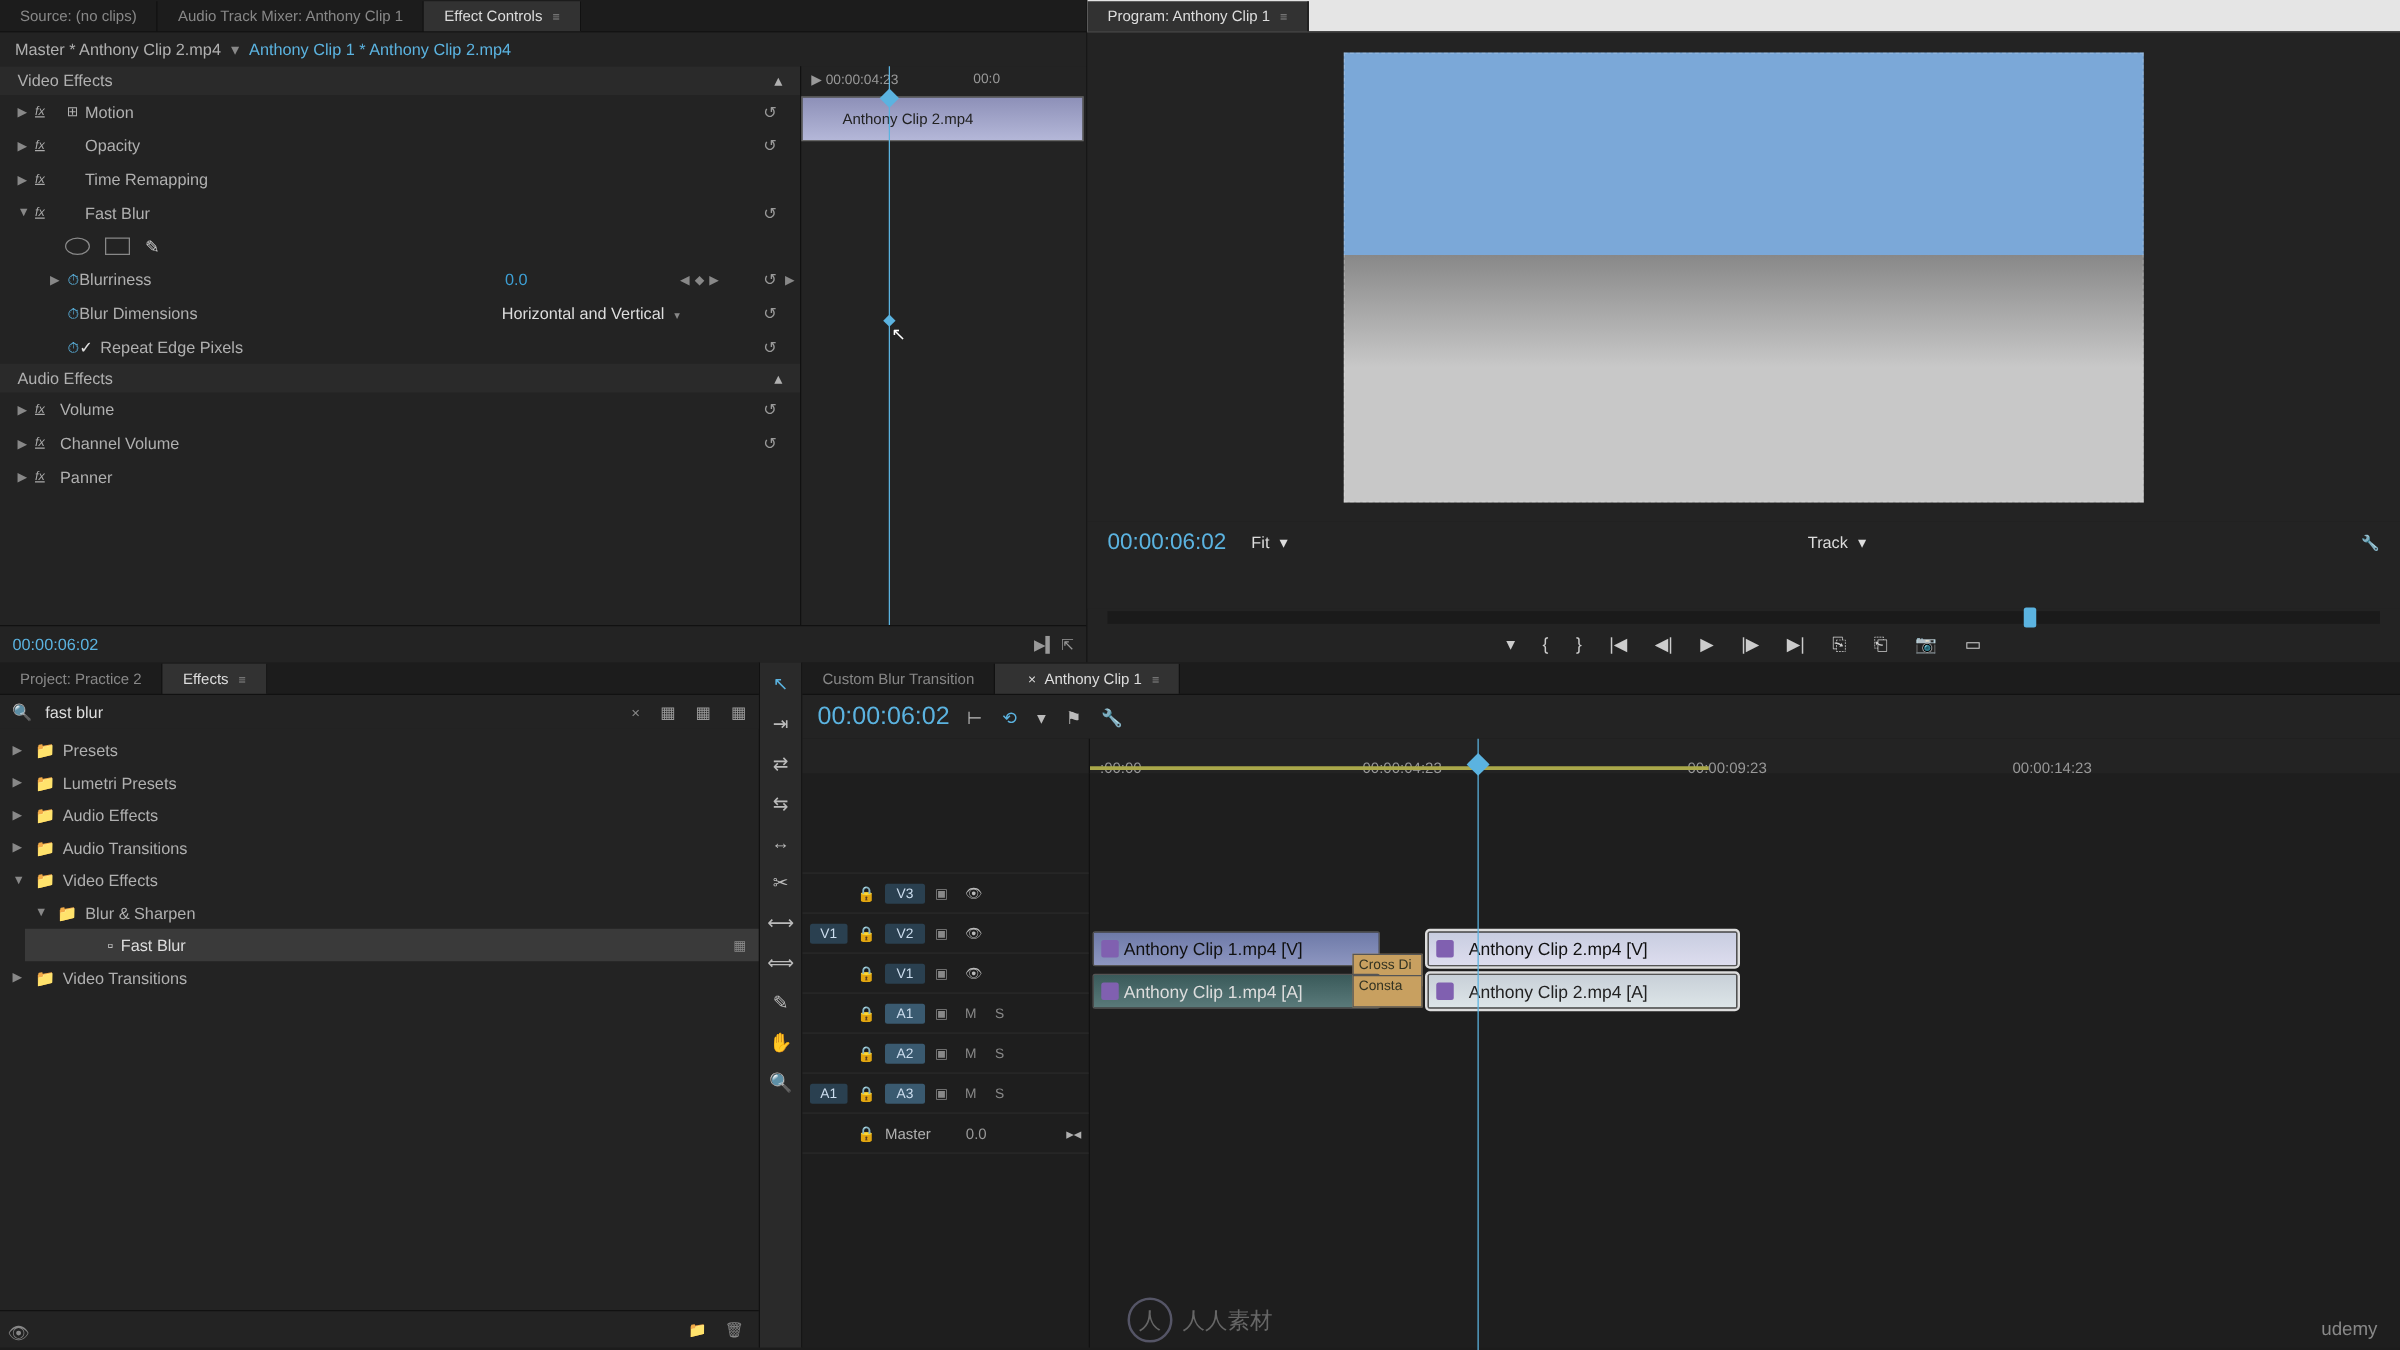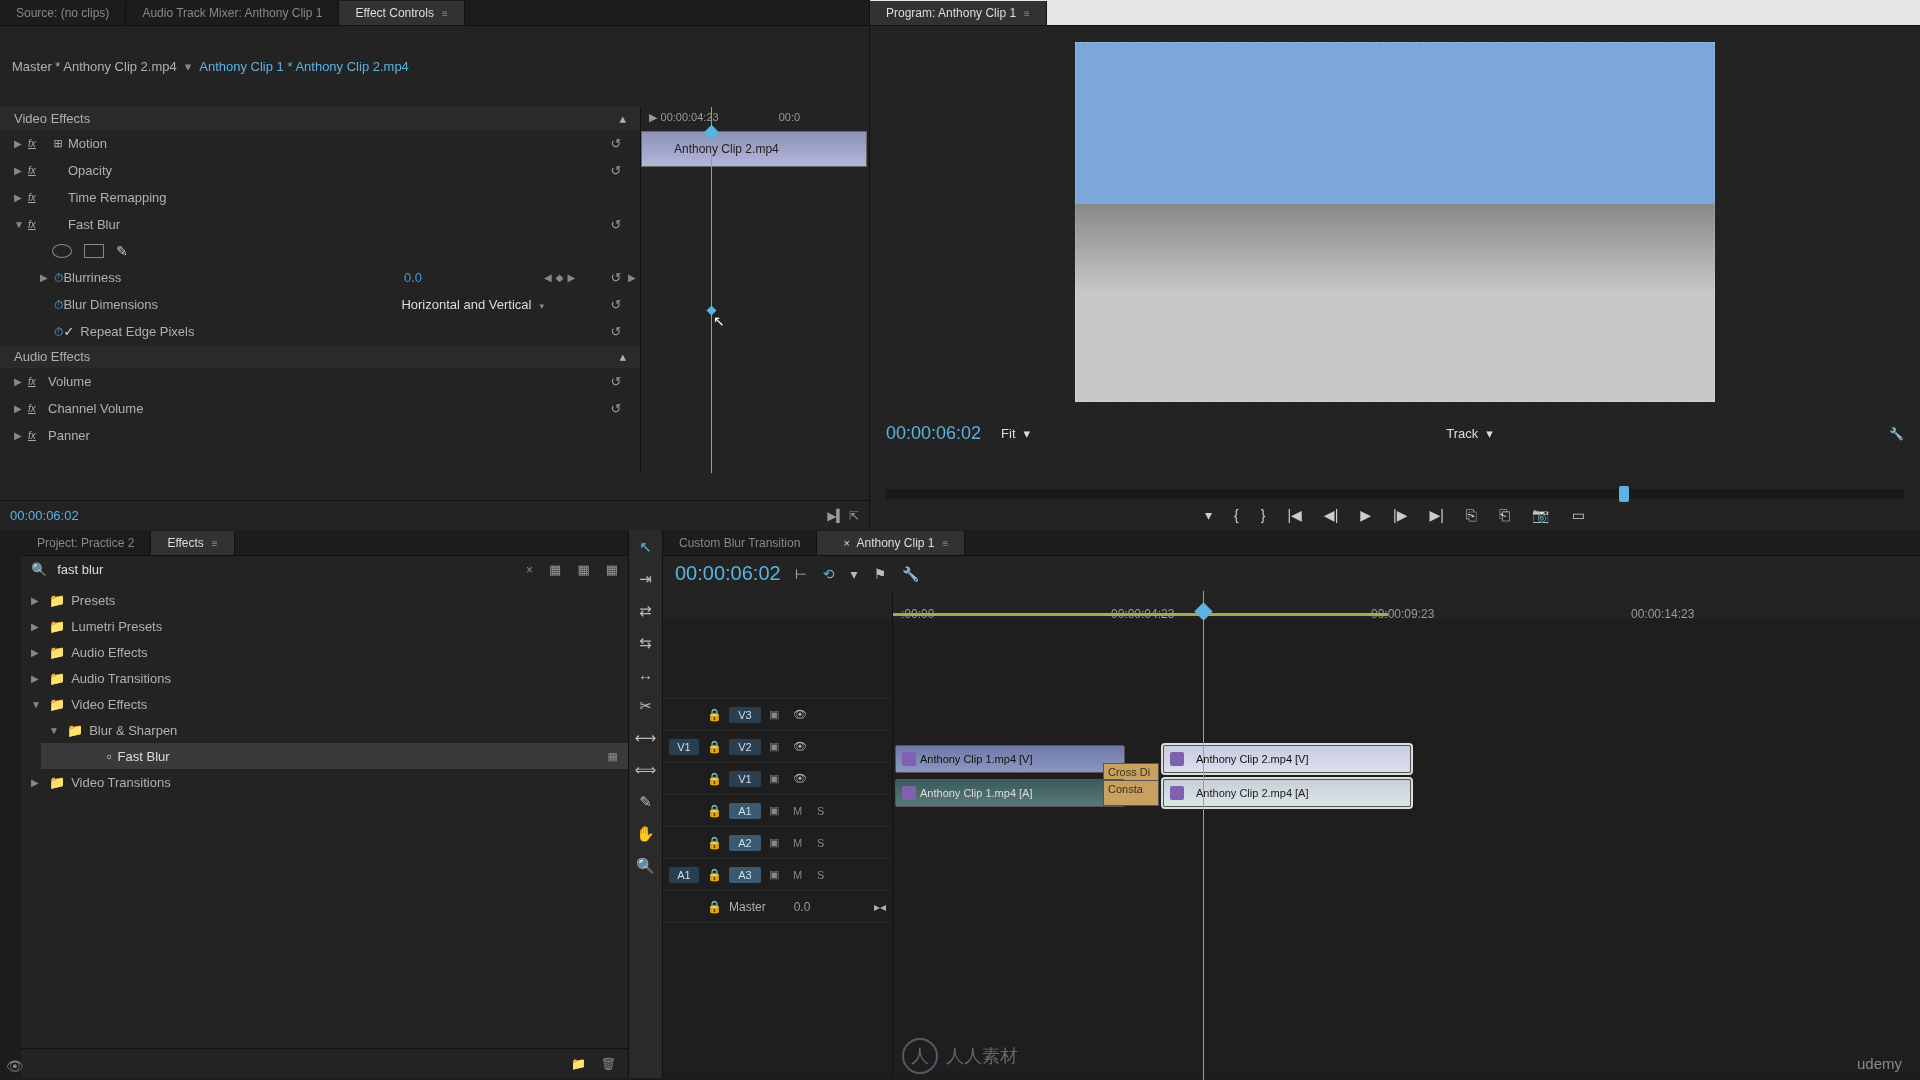--- a/index.html
+++ b/index.html
@@ -1,20 +1,20 @@
 <!DOCTYPE html>
 <html><head>
 <meta charset="utf-8">
 <style>
 * { margin:0; padding:0; box-sizing:border-box; font-family:"Segoe UI",Arial,sans-serif; }
 body { background:#1c1c1c; color:#b0b0b0; font-size:12px; width:1920px; height:1080px; overflow:hidden; }
 
 
 .top-row { display:flex; height:530px; }
-.effect-panel { width:870px; background:#232323; border-right:1px solid #111; display:flex; flex-direction:column;gap:27px; }
+.effect-panel { width:870px; background:#232323; border-right:1px solid #111; display:flex; flex-direction:column; }
 .tabs { display:flex; background:#1c1c1c; border-bottom:1px solid #111; height:26px; align-items:center; }
 .tab { padding:5px 16px; font-size:12px; color:#888; border-right:1px solid #111; cursor:pointer; }
 .tab.active { background:#323232; color:#ddd; }
 .tab .close { margin-left:10px; font-size:11px; }
 .burger { margin-left:8px; font-size:10px; color:#888; }
 
 .ec-header { display:flex; align-items:center; padding:6px 12px; font-size:13px; background:#232323; }
 .ec-header .arrow { margin:0 8px; color:#888; }
 .link-blue { color:#5bb3e0; }
 
@@ -63,21 +63,21 @@
 .prog-ctrl-top { display:flex; align-items:center; padding:6px 16px; justify-content:space-between; }
 .tc-big { color:#5bb3e0; font-size:18px; }
 .sel { color:#ddd; font-size:13px; margin-left:20px; display:flex; align-items:center; gap:8px; }
 .prog-scrub { height:10px; margin:2px 16px; background:#1a1a1a; position:relative; }
 .prog-scrub .mark { position:absolute; left:72%; top:-3px; width:10px; height:16px; background:#5bb3e0; border-radius:2px; }
 .prog-btns { display:flex; gap:22px; justify-content:center; padding:6px 0; font-size:14px; color:#ccc; }
 .prog-btns span { cursor:pointer; }
 
 
 .bottom-row { display:flex; height:548px; }
-.project-panel { width:608px; background:#232323; border-right:1px solid #111; display:flex; flex-direction:column;margin-left:21px; }
+.project-panel { width:608px; background:#232323; border-right:1px solid #111; display:flex; flex-direction:column; }
 .search-row { display:flex; align-items:center; padding:6px 10px; gap:10px; background:#232323; }
 .search-ic { color:#5bb3e0; font-size:13px; }
 .search-inp { flex:1; background:transparent; border:none; color:#ddd; font-size:13px; outline:none; }
 .search-x { color:#888; font-size:12px; cursor:pointer; }
 .view-ic { color:#999; font-size:13px; margin-left:6px; cursor:pointer; }
 .fx-tree { flex:1; padding:4px 0; overflow:auto; }
 .tree-row { display:flex; align-items:center; padding:3px 10px; height:26px; font-size:13px; gap:6px; cursor:pointer; }
 .tree-row .tw { width:12px; font-size:10px; color:#888; }
 .tree-row .fold { color:#d0a050; font-size:13px; }
 .tree-row.sel { background:#3a3a3a; }
@@ -112,21 +112,21 @@
 .trk-row { display:flex; align-items:center; height:32px; border-bottom:1px solid #2a2a2a; padding:0 6px; gap:8px; font-size:12px; }
 .trk-row.sp { height:80px; }
 .trk-row .src { width:30px; text-align:center; background:#2a4050; color:#cde; border-radius:2px; font-size:11px; padding:2px 0; }
 .trk-row .src.off { background:transparent; }
 .trk-row .lck { width:14px; color:#888; }
 .trk-row .name { width:32px; text-align:center; background:#3a5a70; color:#cde; border-radius:2px; font-size:11px; padding:2px 0; }
 .trk-row .name.v { background:#2a4050; }
 .trk-row .tg { width:16px; color:#888; font-size:11px; }
 .trk-row .eye { color:#bbb; }
 
-.clip { position:absolute; height:28px; border:1px solid #555; border-radius:2px; display:flex; align-items:center; padding:0 6px; font-size:11px; overflow:hidden; }
+.clip { position:absolute; height:28px; border:1px solid #555; border-radius:2px; display:flex; align-items:center; padding:0 6px; font-size:14px; overflow:hidden; }
 .clip.vid { background:linear-gradient(#6e7aa8,#8d96c0); color:#111; top:94px; }
 .clip.aud { background:linear-gradient(#3a5a5a,#5a7a7a); color:#ddd; top:128px; }
 .clip .fx-tag { width:14px; height:14px; background:#8060b0; margin-right:4px; border-radius:2px; }
 .clip.sel { outline:2px solid #ddd; background:linear-gradient(#c8cde0,#dde); }
 .trans { position:absolute; height:26px; background:#c8a060; border:1px solid #555; font-size:11px; color:#332; padding:2px 4px; overflow:hidden; }
 .udemy { position:absolute; right:18px; bottom:8px; color:#888; font-size:15px; }
 .logo { position:absolute; left:50%; bottom:6px; transform:translateX(-50%); color:#666; font-size:18px; display:flex; align-items:center; gap:8px; }
 .logo .circ { width:36px; height:36px; border:2px solid #556; border-radius:50%; display:flex; align-items:center; justify-content:center; }
 .status { position:absolute; left:6px; bottom:6px; font-size:14px; color:#888; }
 </style>

